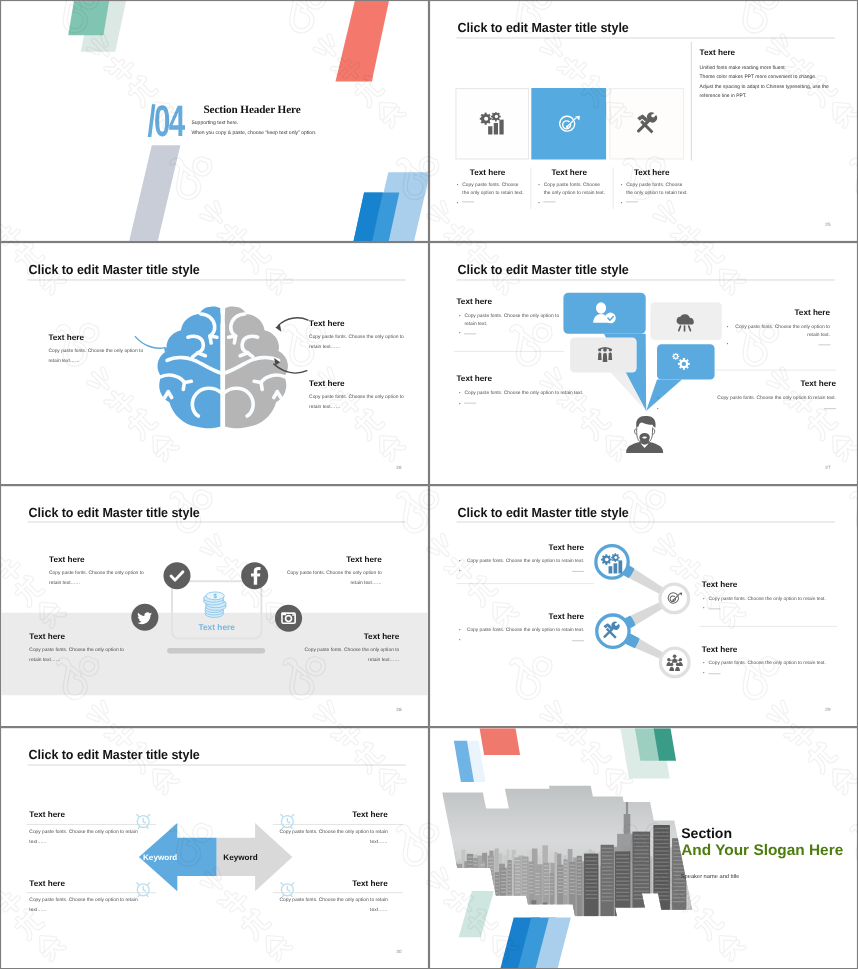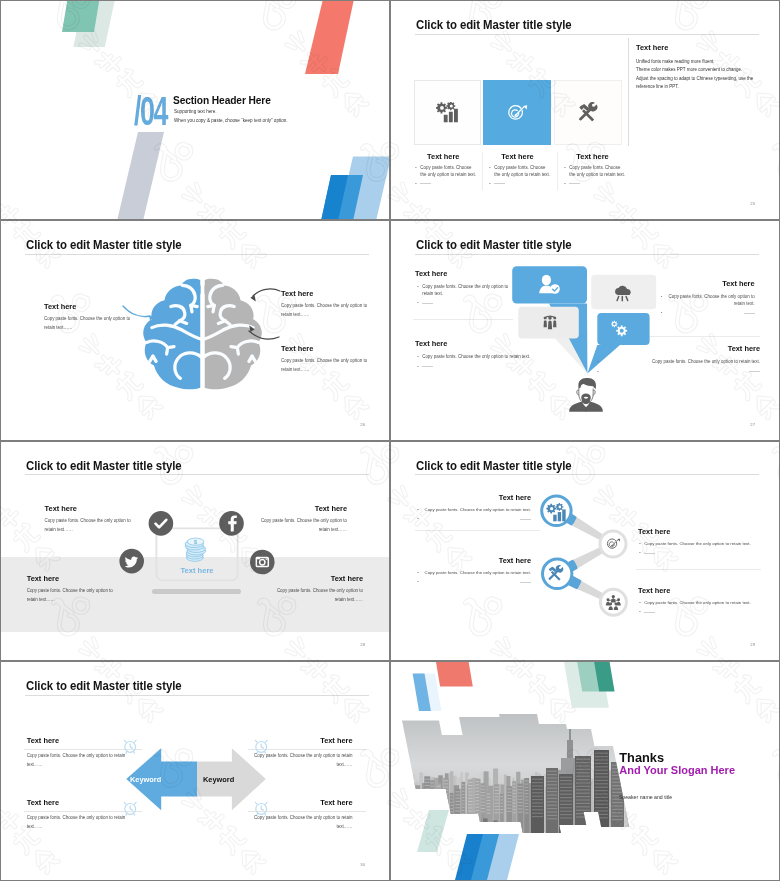--- a/index.html
+++ b/index.html
@@ -13,21 +13,21 @@
   .slide { position:relative; background:#fff; overflow:hidden;
     margin:1px; }
   .bullets { list-style:none; }
   .bullets li { position:relative; padding-left:5px; color:#4d4d4d; font-size:4.6px; line-height:1.55; }
   .bullets li:before { content:"\2022"; position:absolute; left:-5px; top:-0.3px; font-size:4px; color:#6b6b6b; }
   .pagenum { position:absolute; right:24px; bottom:13px; font-size:4.2px; color:#8a8a8a; }
 
   
   #s1 .s1num { position:absolute; left:133px; top:95.5px; font-size:40px; font-weight:bold;
      color:#66abdd; letter-spacing:-2.2px; line-height:29px; transform:scaleX(0.67); transform-origin:left top; }
-  #s1 .s1title { position:absolute; left:172px; top:93.5px; font-size:10.2px; font-weight:bold; color:#111; letter-spacing:-0.1px;}
+  #s1 .s1title { position:absolute; left:184px; top:93.5px; font-size:10.2px; font-weight:bold; color:#111; letter-spacing:-0.1px;font-family:Liberation Serif, serif;}
   #s1 .s1sub1 { position:absolute; left:173px; top:108px; font-size:4.6px; color:#333; }
   #s1 .s1sub2 { position:absolute; left:173px; top:117px; font-size:4.6px; color:#333; }
 
   
   .mt { position:absolute; left:25.2px; top:17.2px; font-size:12px; font-weight:bold; color:#141414; letter-spacing:-0.05px; transform:scaleX(0.95); transform-origin:left top; }
   .mt-rule { position:absolute; left:23.5px; top:32.8px; width:344px; height:1px; background:#dcdcdc; }
   
   #s2 .s2-vrule { position:absolute; left:237px; top:37px; width:1px; height:108px; background:#dcdcdc; }
   #s2 .s2-side { position:absolute; left:245px; top:42px; width:125px; }
   #s2 .s2-side-h { font-size:7.4px; font-weight:bold; color:#111; margin-bottom:6.2px; }
@@ -102,21 +102,21 @@
   #s7 .s7-txt { position:absolute; width:107px; }
   #s7 .th7 { font-size:7.4px; font-weight:bold; color:#111; margin-bottom:7px; }
   #s7 .bd7 { font-size:4.45px; color:#4a4a4a; line-height:8.8px; }
   #s7 .q1 { left:25.7px; top:74px; }
   #s7 .q2 { left:244.5px; top:74px; text-align:right; }
   #s7 .q3 { left:25.7px; top:136px; }
   #s7 .q4 { left:244.5px; top:136px; text-align:right; }
 
   
   #s8 .s8-t1 { position:absolute; left:228.3px; top:88px; font-size:12.8px; font-weight:bold; color:#111; }
-  #s8 .s8-t2 { position:absolute; left:228.3px; top:102.5px; font-size:11px; font-weight:bold; color:#a21caf; }
+  #s8 .s8-t2 { position:absolute; left:228.3px; top:102.5px; font-size:14px; font-weight:bold; color:#4d7c0f; }
   #s8 .s8-sp { position:absolute; left:227.9px; top:131.8px; font-size:5.2px; color:#333; }
   
   #wm { position:absolute; left:0; top:0; pointer-events:none; z-index:50; mix-blend-mode:multiply; opacity:0.85; }
 </style>
 </head>
 <body>
 
 <div id="grid">
   <div class="slide" id="s1">
     <svg class="deco" width="388" height="218" viewBox="0 0 388 218" style="position:absolute;left:0;top:0">
@@ -1098,21 +1098,21 @@
 <rect x="98.4" y="158.5" width="4.1" height="35.5" fill="rgb(118,118,118)"></rect>
 </g>
 </g>
       <g>
         <polygon points="38,148 58,148 46,190 26,190" fill="#cfe6e0"></polygon>
         <polygon points="76,172 100,172 88,218 64,218" fill="#1880cc"></polygon>
         <polygon points="92,172 114,172 102,218 80,218" fill="#3a99d9"></polygon>
         <polygon points="108,172 128,172 116,218 96,218" fill="#a9cfec"></polygon>
       </g>
     </svg>
-    <div class="s8-t1">Thanks</div>
+    <div class="s8-t1">Section</div>
     <div class="s8-t2">And Your Slogan Here</div>
     <div class="s8-sp">Speaker name and title</div>
   </div>
 </div>
 <svg id="wm" width="780" height="881" viewBox="0 0 780 881" xmlns="http://www.w3.org/2000/svg">
  <defs>
   <g id="wmstrokes" transform="rotate(-44)">
 
       <path d="M21.6 2.6 c2.9 -1.1 6.0 0.7 6.4 3.6 0.4 2.9 -1.4 4.6 -3.6 6.2 l-11.0 7.8 c-3.6 2.6 -5.6 5.3 -5.6 8.8 0 5.0 4.2 8.8 9.4 8.8 5.2 0 9.2 -4.0 9.2 -9.2 0 -2.6 -0.9 -4.6 -2.4 -6.1"></path>
       <path d="M25.2 3.0 l2.6 20.0"></path>

